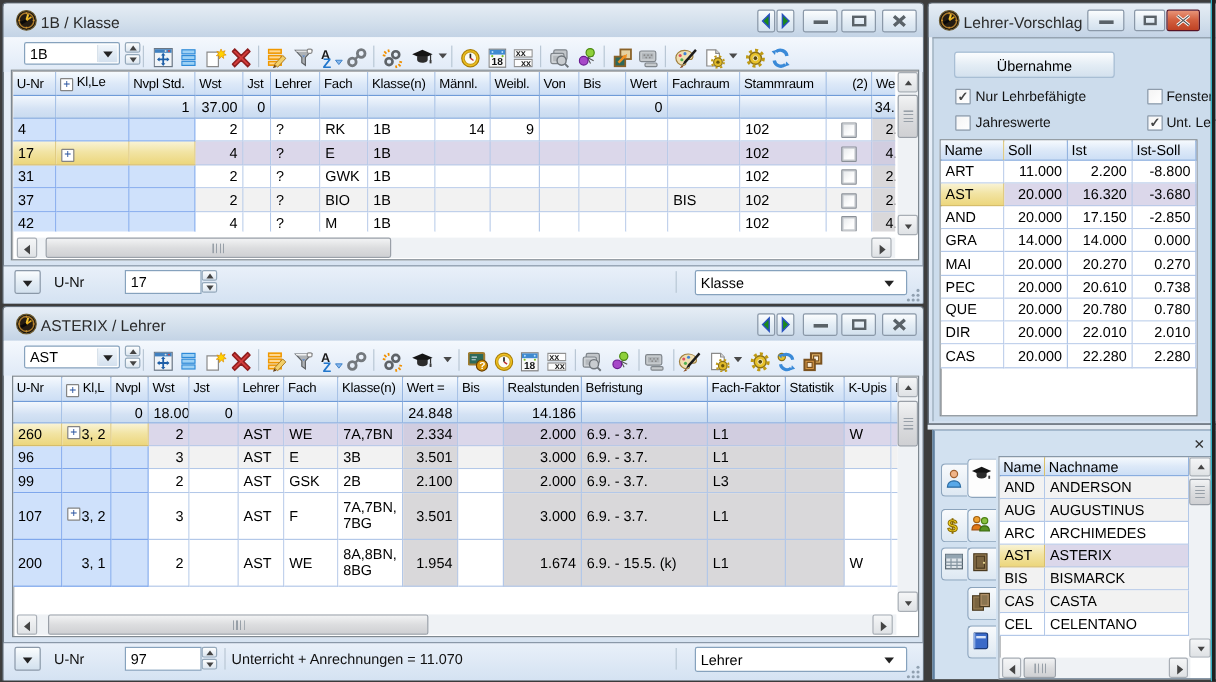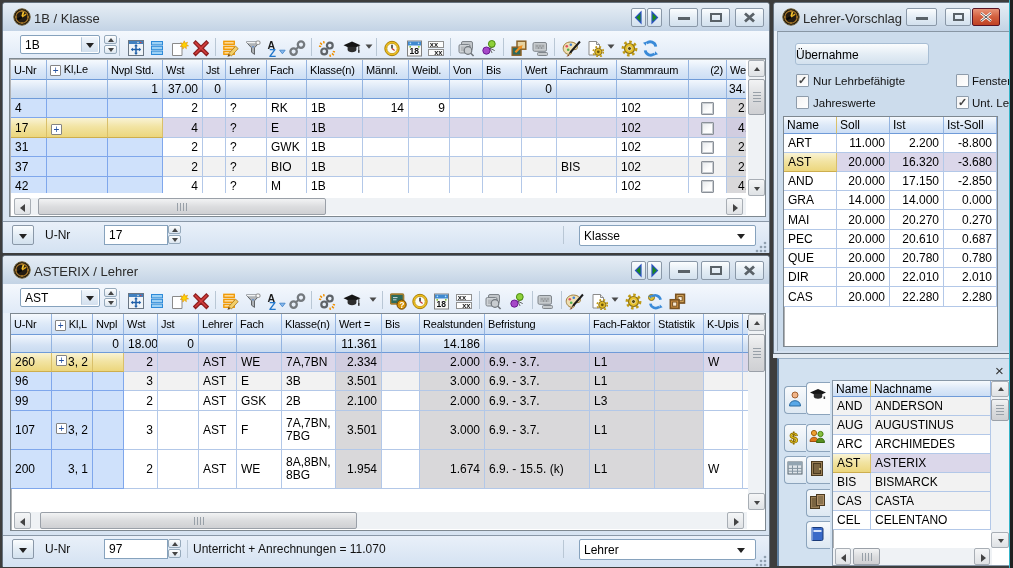--- a/index.html
+++ b/index.html
@@ -735,21 +735,21 @@
             </tr>
     <tr class="sum" style="height:18px">
               <td></td>
               <td></td>
               <td class="r">0</td>
               <td class="r">18.00</td>
               <td class="r">0</td>
               <td></td>
               <td></td>
               <td></td>
-              <td class="r">11.361</td>
+              <td class="r">24.848</td>
               <td></td>
               <td class="r">14.186</td>
               <td></td>
               <td></td>
               <td></td>
               <td></td>
               <td></td>
             </tr>
     <tr style="height:19px">
               <td class="y">260</td>
@@ -924,21 +924,21 @@
     </div>
   <div class="btn" style="left:198px;top:5px;width:28px;height:18px;background:linear-gradient(180deg,#e89478,#d3603f 48%,#bf4224);border-color:#571325">
       <svg width="24" height="14" style="position:absolute;left:1px;top:1px">
         <path d="M7 3 L17 11 M17 3 L7 11" stroke="#fff" stroke-width="2.6"></path>
         <path d="M7 3 L17 11 M17 3 L7 11" stroke="#555" stroke-width="1"></path>
       </svg>
     </div>
 
   <div class="abs" style="left:3px;top:28px;right:0;bottom:2px;background:#ccdcec;border-top:1px solid #8896a4;border-left:1px solid #98a8b8"></div>
   <div class="btn" style="left:21px;top:40px;width:134px;height:22px;border-radius:3px;border-color:#a8bed4">
-      <div class="abs" style="width:100%;top:4px;font-size:12px">Übernahme</div>
+      <div class="abs" style="width:100%;text-align:center;top:4px;font-size:12px">Übernahme</div>
     </div>
   <div class="cb" style="left:22px;top:71px">
       <div class="ck">✓</div>
     </div>
     <div class="lbl" style="left:39px;top:72px">Nur Lehrbefähigte</div>
   <div class="cb" style="left:182px;top:71px"></div>
     <div class="lbl" style="left:198px;top:72px">Fenster</div>
   <div class="cb" style="left:22px;top:93px"></div>
     <div class="lbl" style="left:39px;top:94px">Jahreswerte</div>
   <div class="cb" style="left:182px;top:93px">
@@ -987,21 +987,21 @@
     <tr style="height:20px">
             <td>MAI</td>
             <td class="r">20.000</td>
             <td class="r">20.270</td>
             <td class="r">0.270</td>
           </tr>
     <tr style="height:19px">
             <td>PEC</td>
             <td class="r">20.000</td>
             <td class="r">20.610</td>
-            <td class="r">0.687</td>
+            <td class="r">0.738</td>
           </tr>
     <tr style="height:19px">
             <td>QUE</td>
             <td class="r">20.000</td>
             <td class="r">20.780</td>
             <td class="r">0.780</td>
           </tr>
     <tr style="height:19px">
             <td>DIR</td>
             <td class="r">20.000</td>

